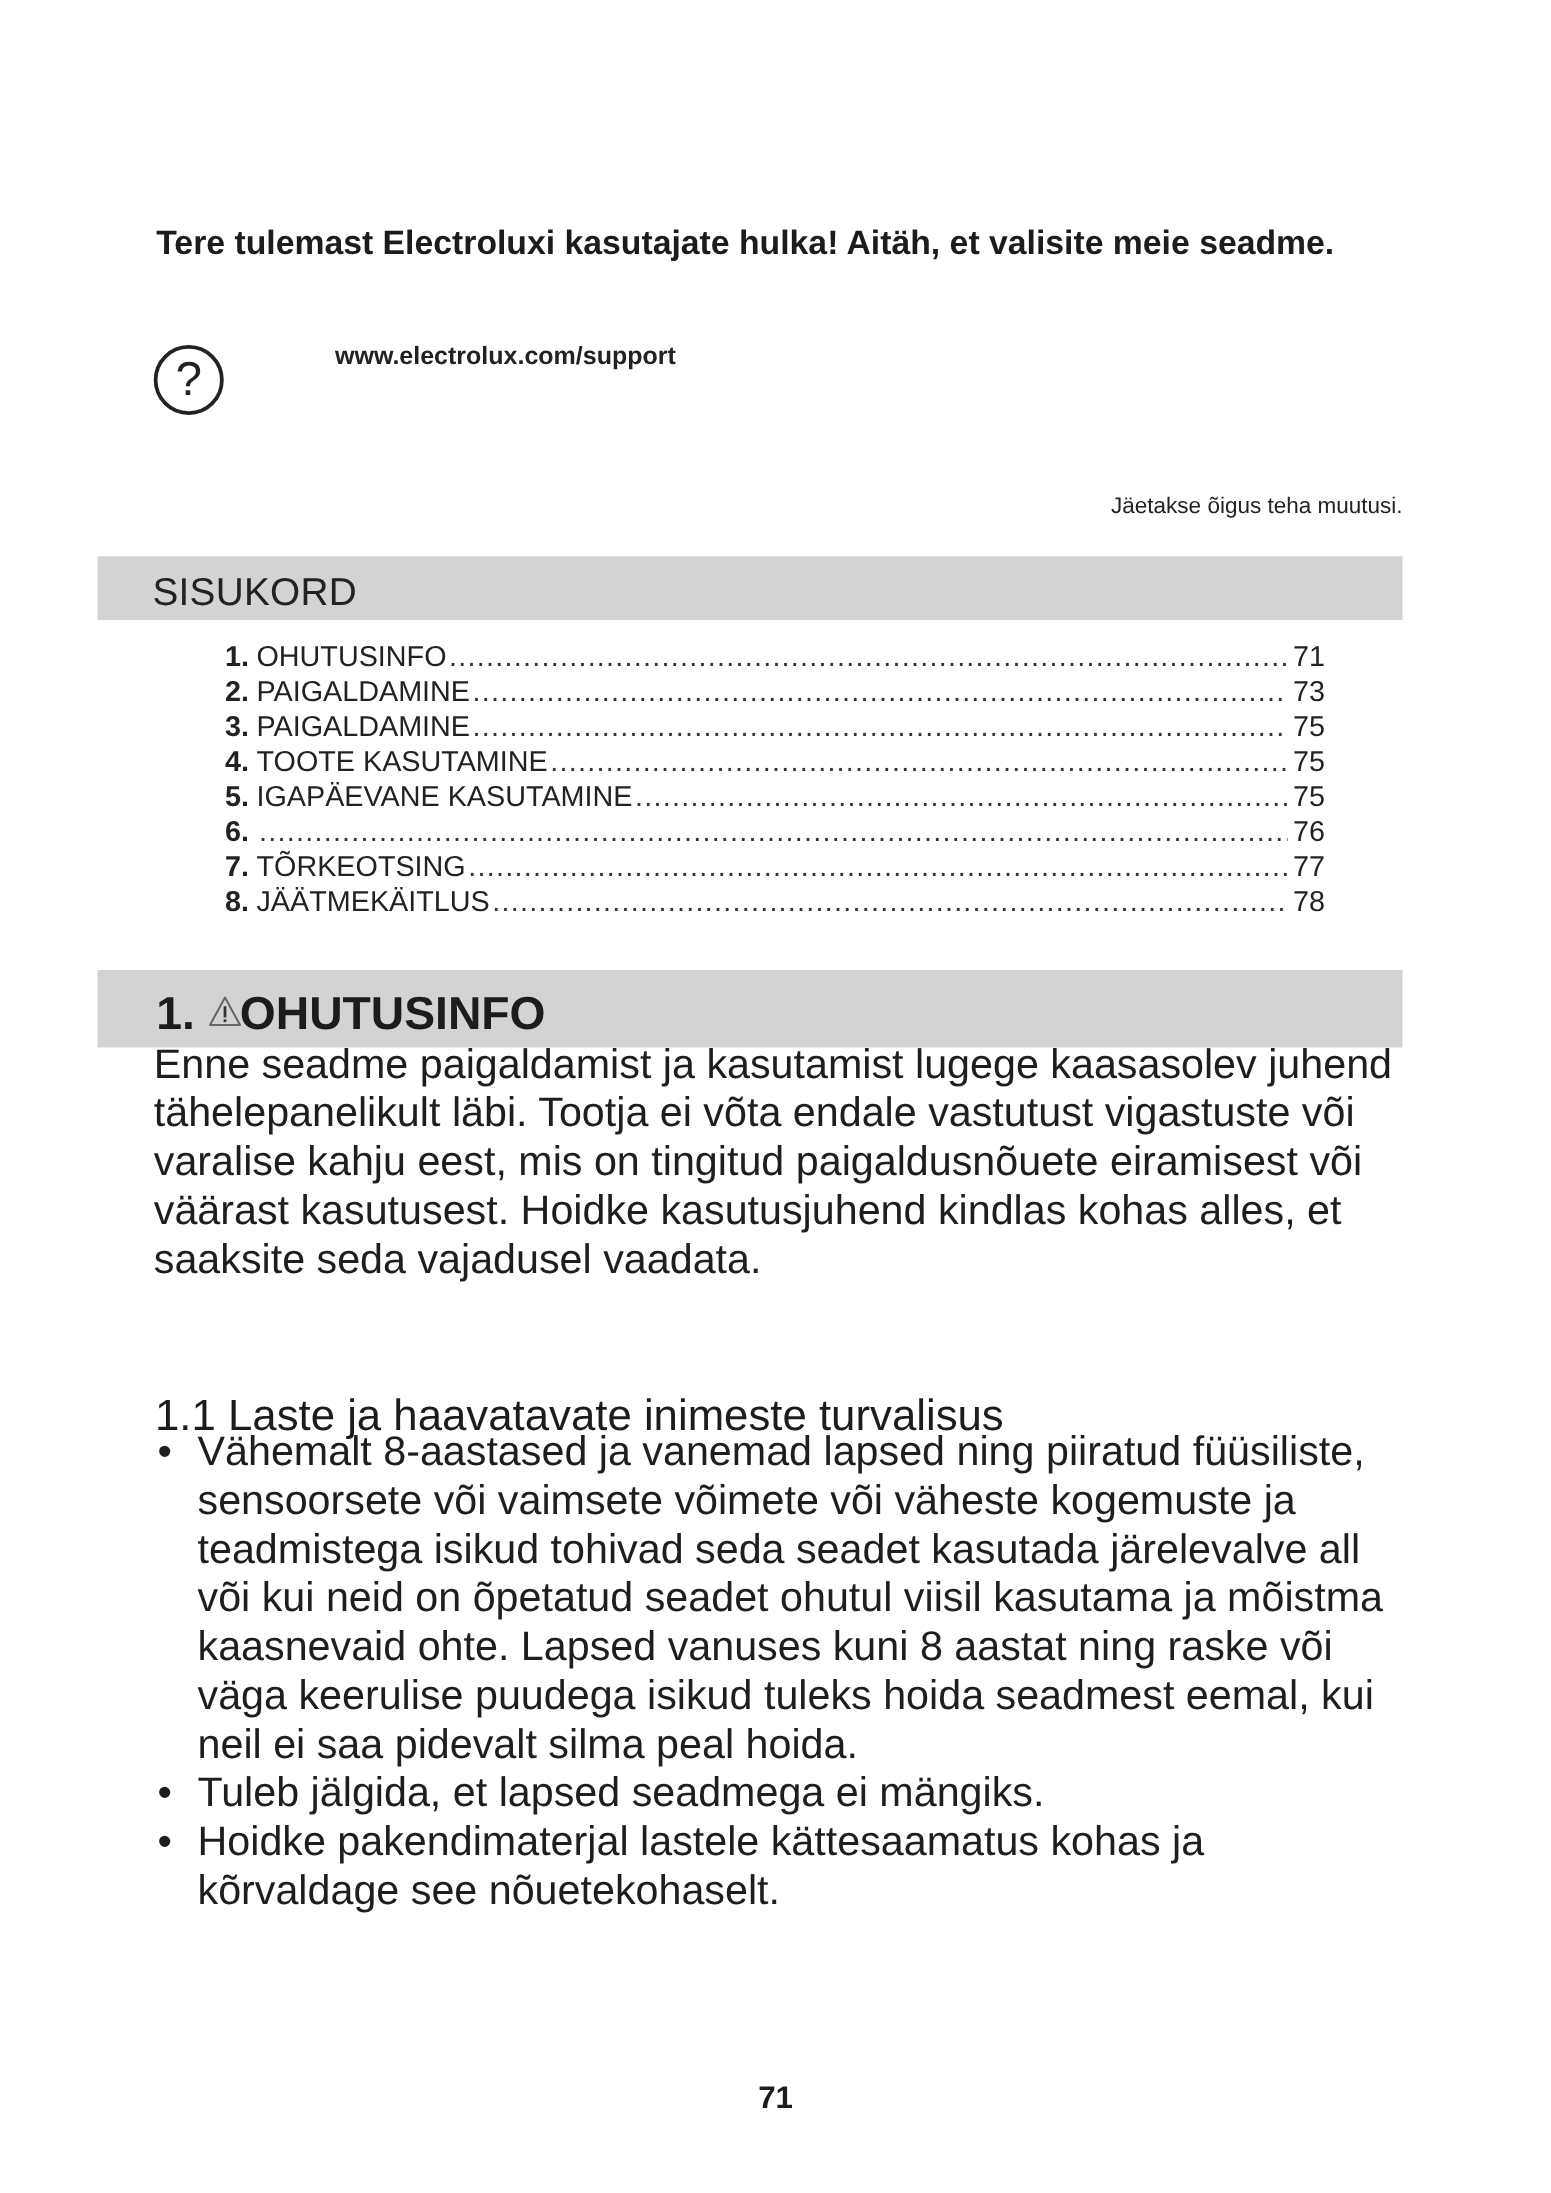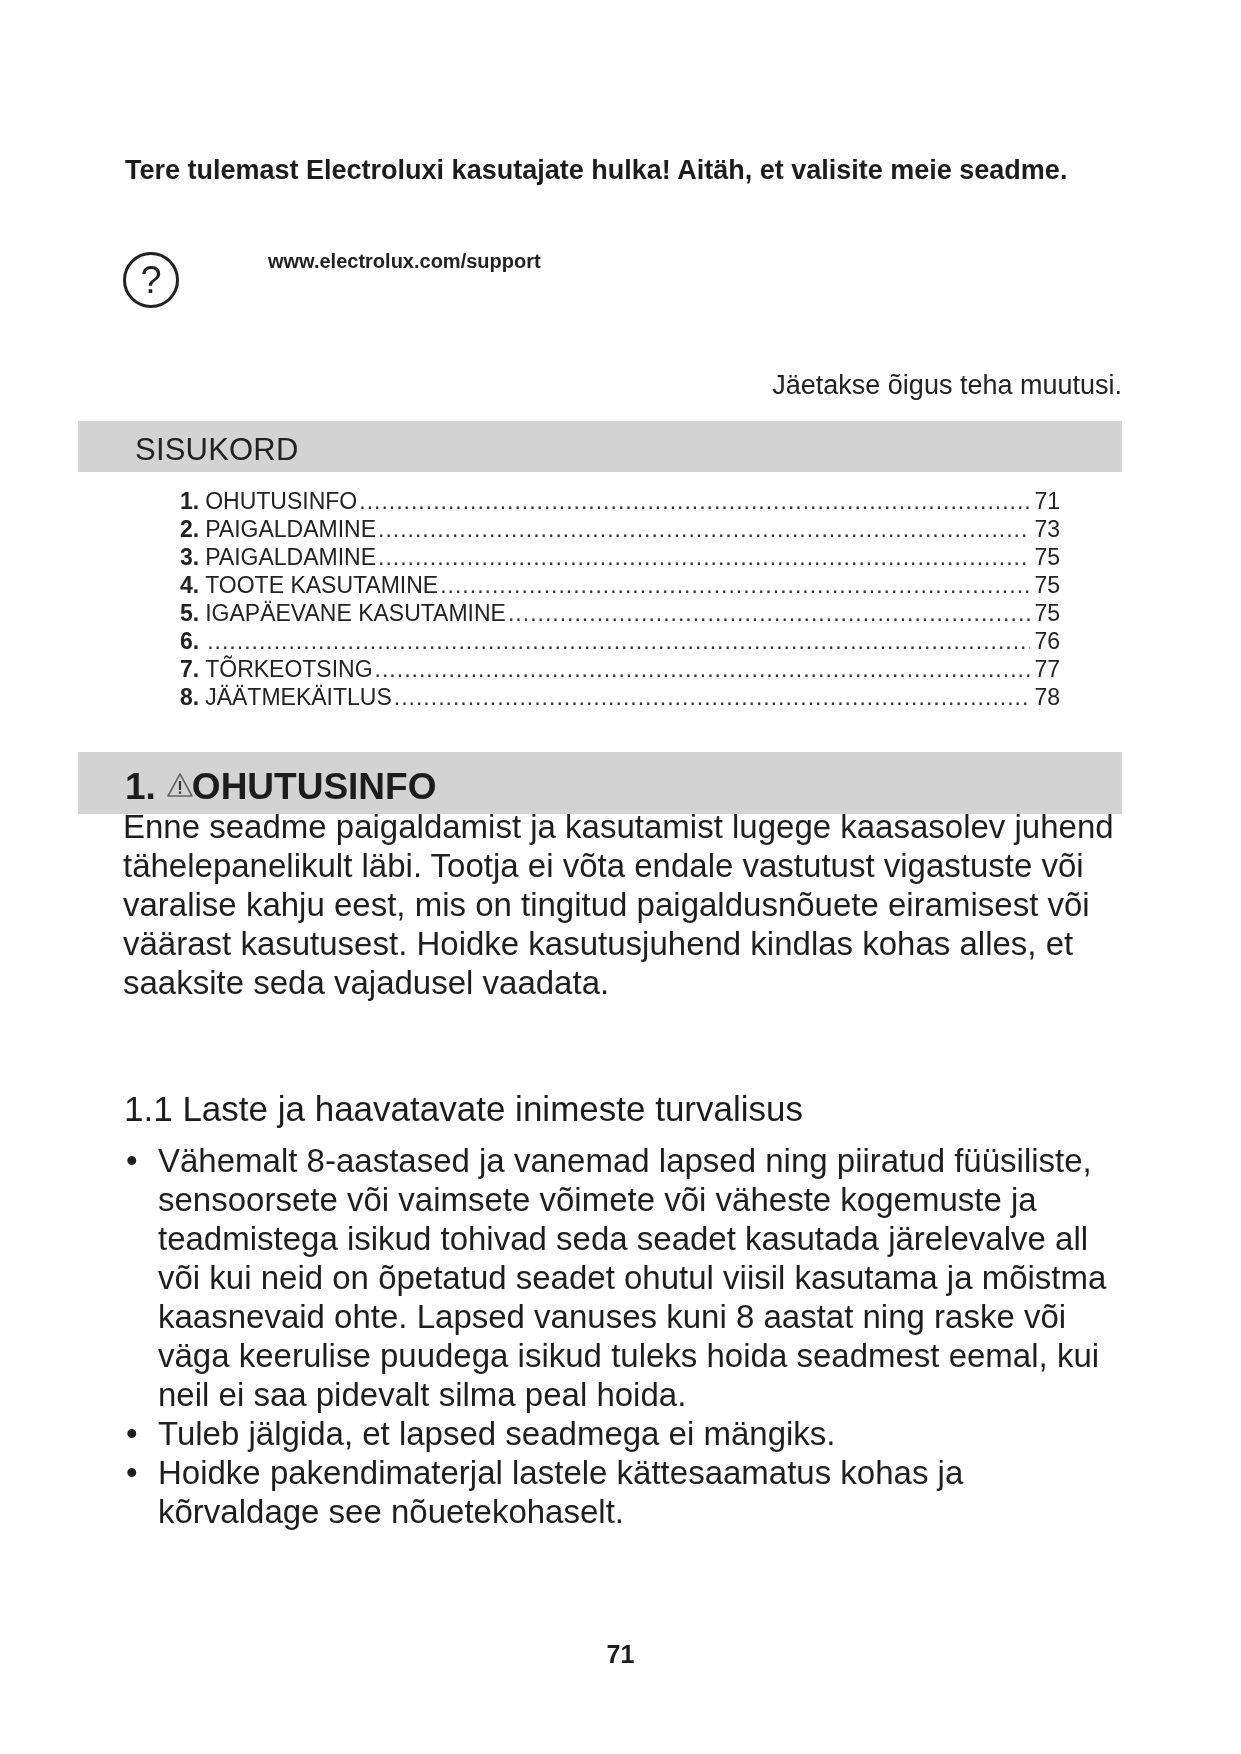--- a/index.html
+++ b/index.html
@@ -1,30 +1,30 @@
 <!DOCTYPE html>
 <html><head>
 <meta charset="utf-8">
 <style>
   html, body { margin: 0; padding: 0; background: #ffffff; }
   body { width: 1241px; height: 1754px; position: relative; overflow: hidden;
          font-family: "Liberation Sans", sans-serif; color: #1e1e1e; }
-  .abs { position: absolute; }
+  .abs { position: absolute; margin-top: 24px; }
   .welcome { left: 125px; top: 152px; width: 960px; font-size: 27px; font-weight: bold;
              line-height: 36px; color: #1c1c1c; }
   .help-icon { left: 123px; top: 252px; width: 56px; height: 56px; border: 3px solid #222;
                border-radius: 50%; box-sizing: border-box; display: flex; align-items: center;
                justify-content: center; font-size: 38px; line-height: 1; color: #222; }
   .support { left: 268px; top: 247px; font-size: 20px; line-height: 28px; color: #222; }
   .support .url { font-weight: bold; display: block; }
   .support .line1 { display: block; }
-  .disclaimer { right: 119px; top: 370px; font-size: 27px; color: #222; text-align: right; }
+  .disclaimer { right: 119px; top: 370px; font-size: 18px; color: #222; text-align: right; }
   .bar { left: 78px; width: 1044px; background: #d3d3d3; }
   .toc-bar { top: 421px; height: 51px; }
-  .toc-title { left: 135px; top: 432px; font-size: 31px; line-height: 36px; color: #222; letter-spacing: 0.2px; }
+  .toc-title { left: 122px; top: 432px; font-size: 31px; line-height: 36px; color: #222; letter-spacing: 0.2px; }
   .toc { left: 180px; top: 487px; width: 880px; }
   .toc-row { display: flex; align-items: baseline; height: 28px; font-size: 23px; line-height: 28px; color: #222; }
   .toc-row .num { font-weight: bold; margin-right: 6px; }
   .toc-row .dots { flex: 1; overflow: hidden; white-space: nowrap; margin: 0 2px; letter-spacing: 1px; color: #333; }
   .toc-row .dots::before { content: "................................................................................................................................................................................................"; }
   .toc-row .page { min-width: 28px; text-align: right; }
   .sec-bar { top: 752px; height: 62px; }
   .sec-title { left: 125px; top: 765px; font-size: 37px; font-weight: bold; line-height: 44px; color: #1c1c1c; display: flex; align-items: center; }
   .warn-icon { display: inline-block; width: 28px; height: 26px; margin-left: 10px; margin-right: -2px; position: relative; top: -2px; }
   .intro { left: 123px; top: 807px; width: 1010px; font-size: 33px; line-height: 39px; color: #1e1e1e; }

